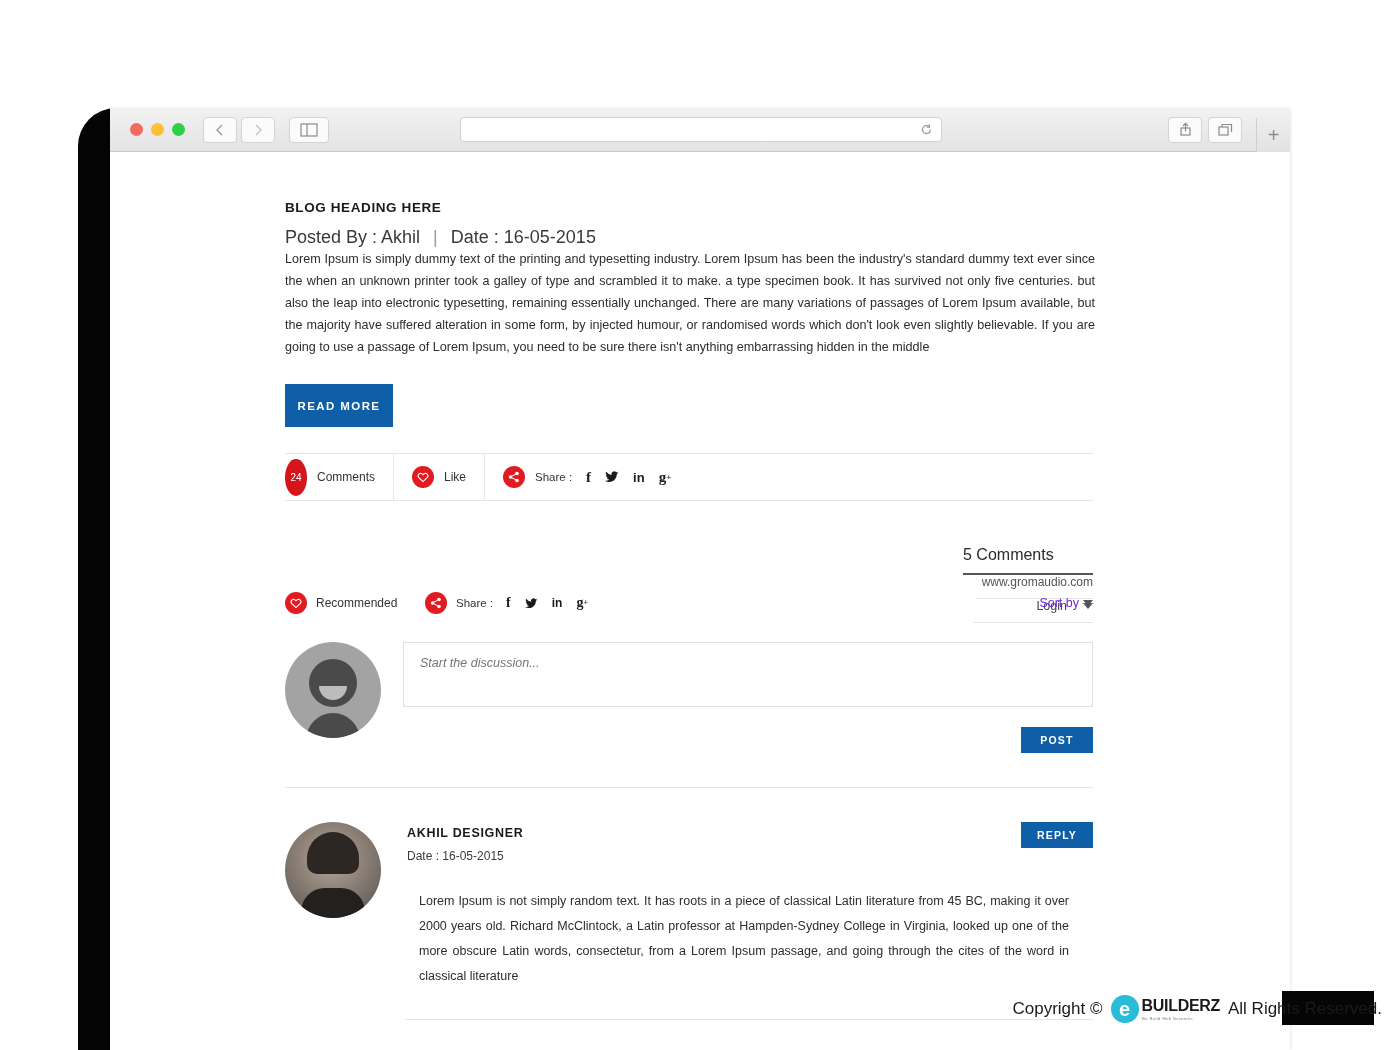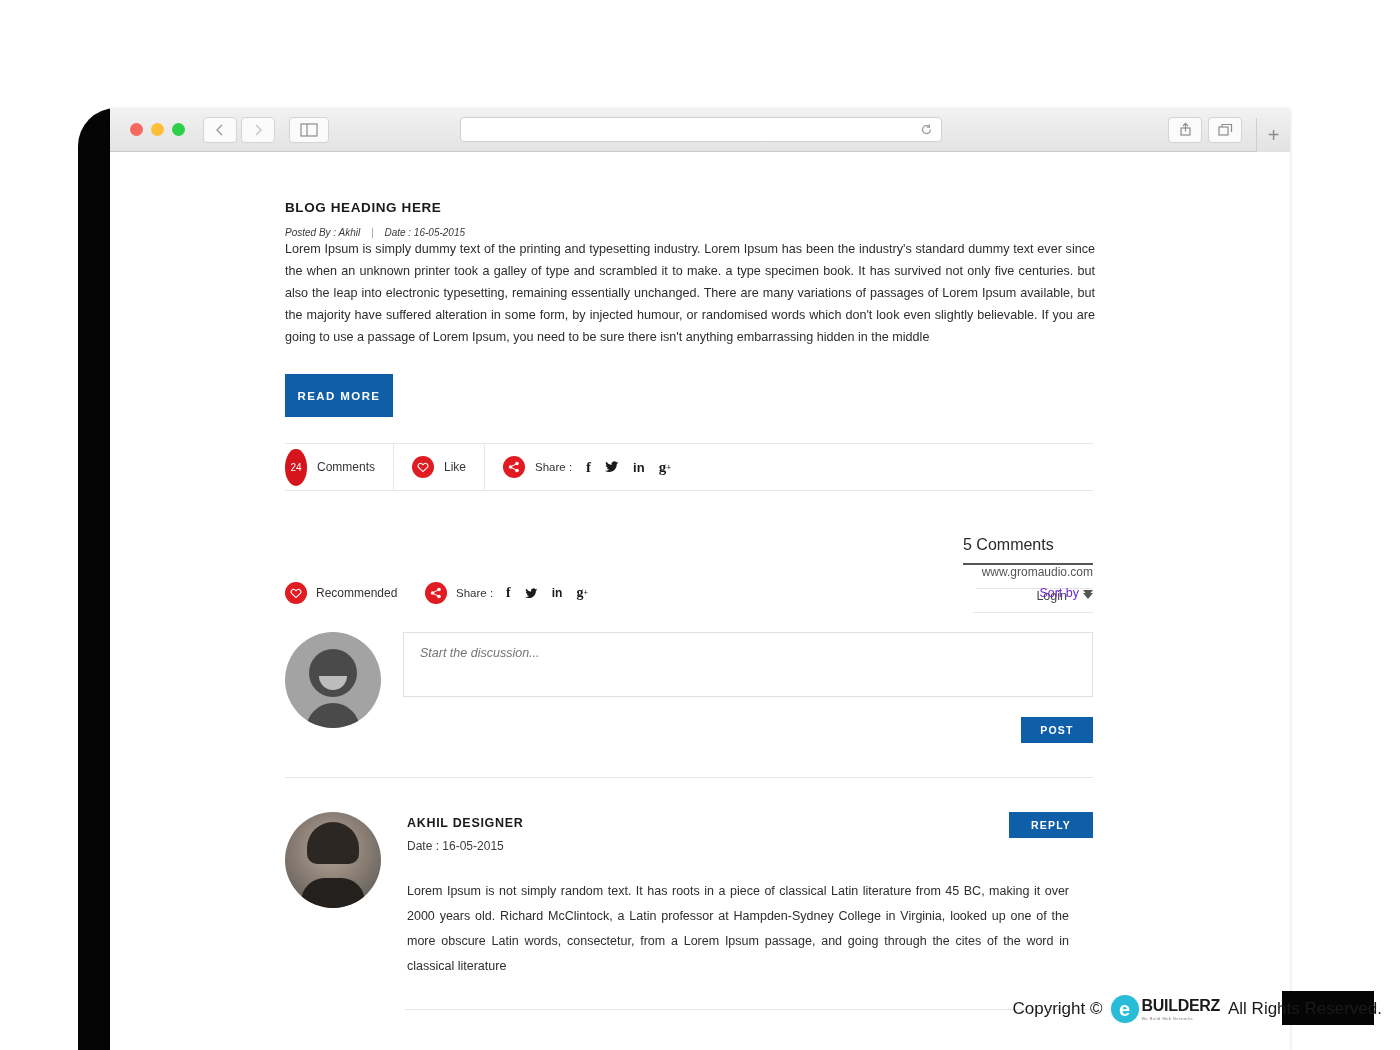--- a/index.html
+++ b/index.html
@@ -120,23 +120,22 @@
   }
 
   .blog-title {
     font-size: 13.5px;
     font-weight: bold;
     letter-spacing: 0.6px;
     color: #1a1a1a;
   }
   .blog-meta {
     margin-top: 12px;
-    font-size: 10px;
+    font-size: 18px;
     color: #3a3a3a;
-    font-style: italic;
   }
   .blog-meta .sep { padding: 0 8px; color: #9a9a9a; }
 
   .blog-body {
     font-size: 12.6px;
     line-height: 22px;
     color: #2d2d2d;
     text-align: justify;
     width: 810px;
   }
@@ -325,25 +324,26 @@
     font-size: 12.5px; font-weight: bold; letter-spacing: 0.7px; color: #1a1a1a;
   }
   .cdate { font-size: 12px; color: #3c3c3c; margin-top: 9px; }
   .ctext {
     margin-top: 26px;
     font-size: 12.5px;
     line-height: 25px;
     color: #2d2d2d;
     text-align: justify;
     padding-right: 24px;
+    margin-left: 12px;
   }
   .reply-btn {
     position: absolute;
     right: 0; top: 0;
-    width: 84px; height: 26px;
+    width: 72px; height: 26px;
     background: #0f5fa8;
     color: #fff;
     font-size: 10.5px;
     font-weight: bold;
     letter-spacing: 1.2px;
     display:flex;align-items:center;justify-content:center;
   }
 
   
   .watermark {

